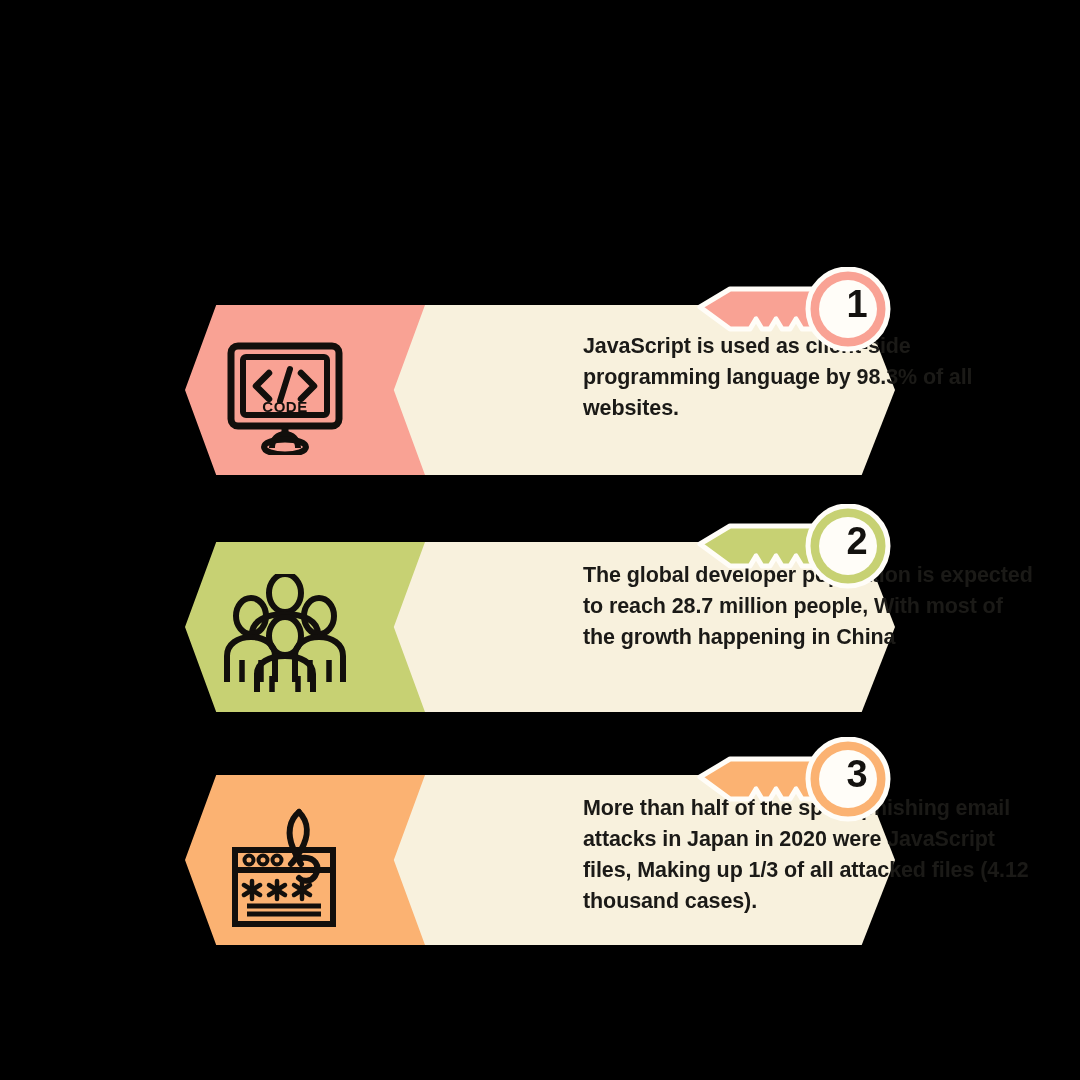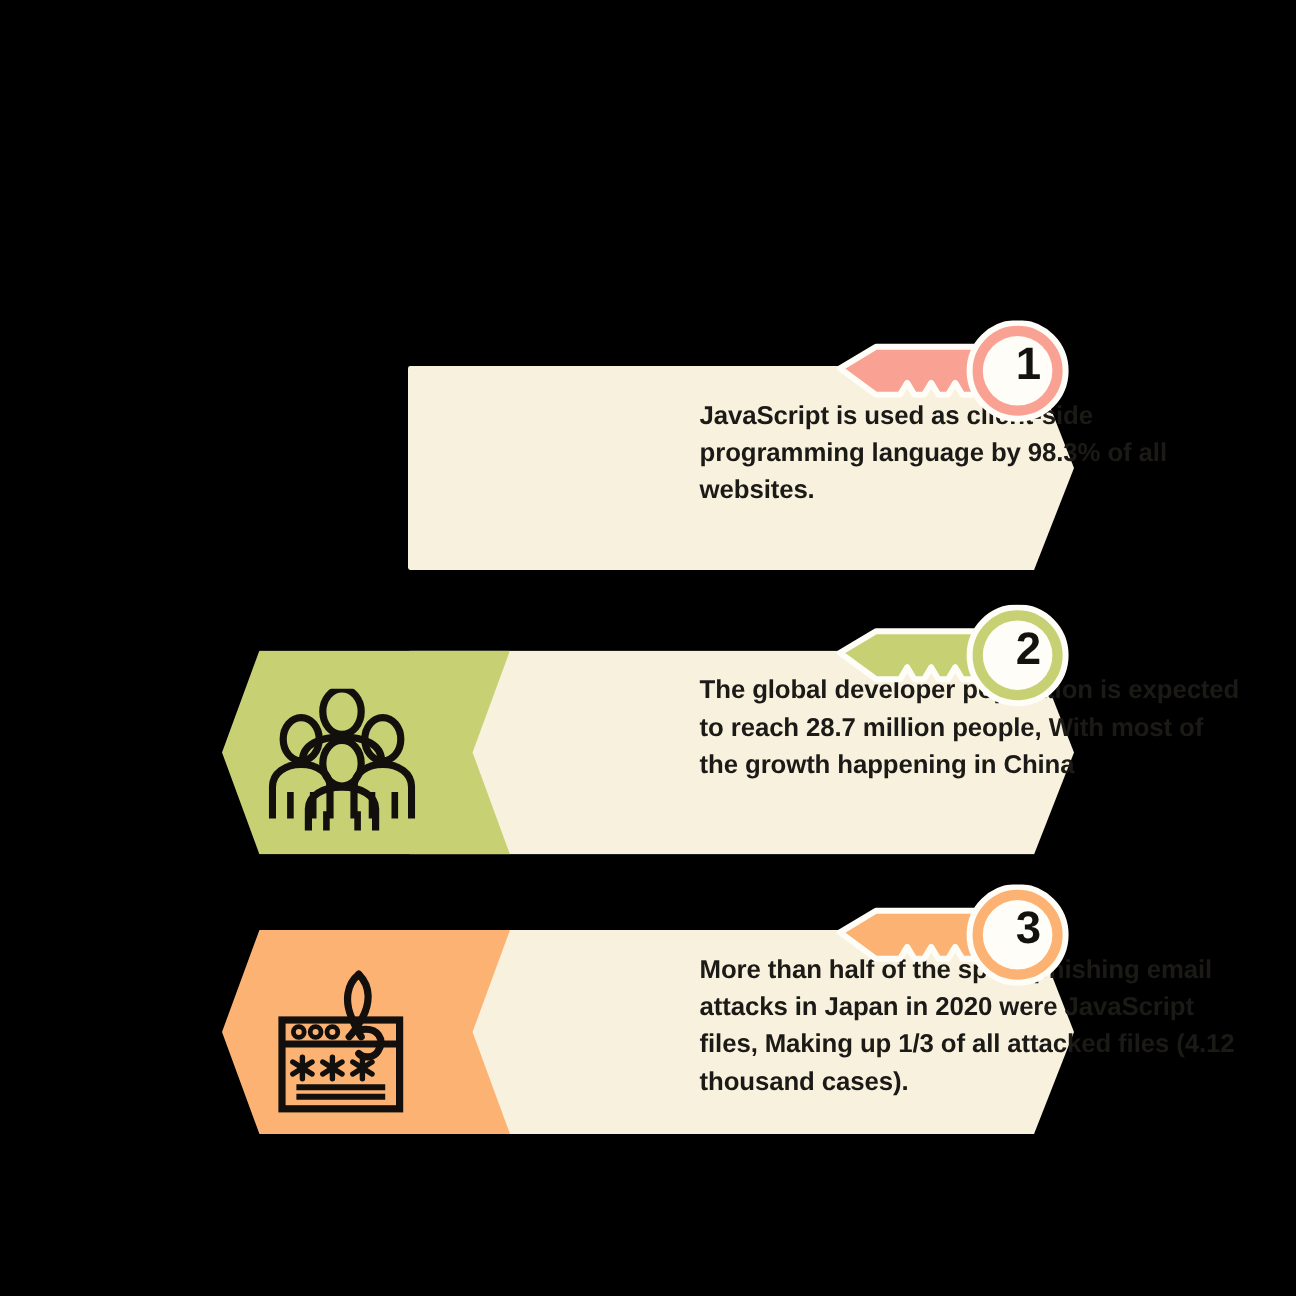--- a/index.html
+++ b/index.html
@@ -109,20 +109,35 @@
   }
 </style>
 </head>
 <body style="background: rgb(0, 0, 0);">
 
 <div id="infographic">
 
   <div class="row row-1">
     <div class="panel" style="background: rgb(248, 241, 221);"></div>
 
+    <div class="tile" id="tile-1" style="background: rgb(249, 162, 148);">
+      <div class="icon-wrap">
+        <svg width="120" height="115" viewBox="0 0 120 115" fill="none">
+          <rect x="6" y="6" width="108" height="80" rx="7" stroke="#120F0C" stroke-width="7"></rect>
+          <rect x="18" y="17" width="84" height="58" rx="3" stroke="#120F0C" stroke-width="6"></rect>
+          <path d="M44 33 L31 46 L44 59" stroke="#120F0C" stroke-width="6.5" stroke-linecap="round" stroke-linejoin="round"></path>
+          <path d="M76 33 L89 46 L76 59" stroke="#120F0C" stroke-width="6.5" stroke-linecap="round" stroke-linejoin="round"></path>
+          <path d="M65 29 L55 61" stroke="#120F0C" stroke-width="6" stroke-linecap="round"></path>
+          <text x="60" y="72" text-anchor="middle" font-family="Liberation Sans, sans-serif" font-size="15" font-weight="bold" fill="#120F0C" letter-spacing="0.5">CODE</text>
+          <path d="M60 86 L60 95" stroke="#120F0C" stroke-width="7"></path>
+          <path d="M47 108 C47 99 53 94 60 94 C67 94 73 99 73 108" stroke="#120F0C" stroke-width="6" fill="none"></path>
+          <ellipse cx="60" cy="107" rx="21" ry="7.5" stroke="#120F0C" stroke-width="6" fill="none"></ellipse>
+        </svg>
+      </div>
+    </div>
 
     <div class="text" style="color: rgb(27, 26, 23);">JavaScript is used as client-side programming language by 98.3% of all websites.</div>
 
     <div class="key">
       <svg width="210" height="98" viewBox="0 0 210 98" id="key-svg-1">
         <path class="key-body" d="M10 40 L40 22 L160 22 L160 62 L112 62 L106 52 L100 62 L92 62 L86 52 L80 62 L72 62 L66 52 L60 62 L40 62 Z" fill="#F9A294" stroke="#FFFDF8" stroke-width="5" stroke-linejoin="round"></path>
           <circle class="key-ring" cx="158" cy="42" r="40" fill="#F9A294" stroke="#FFFDF8" stroke-width="5"></circle>
           <circle cx="158" cy="42" r="29" fill="#FFFDF8"></circle>
       </svg>
       <div class="badge-num" style="right:14px; top:8px; width:58px; height:58px; background:transparent;">1</div>

